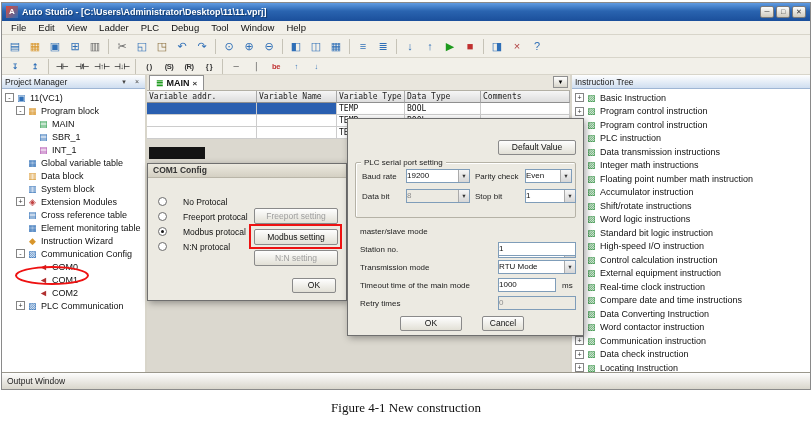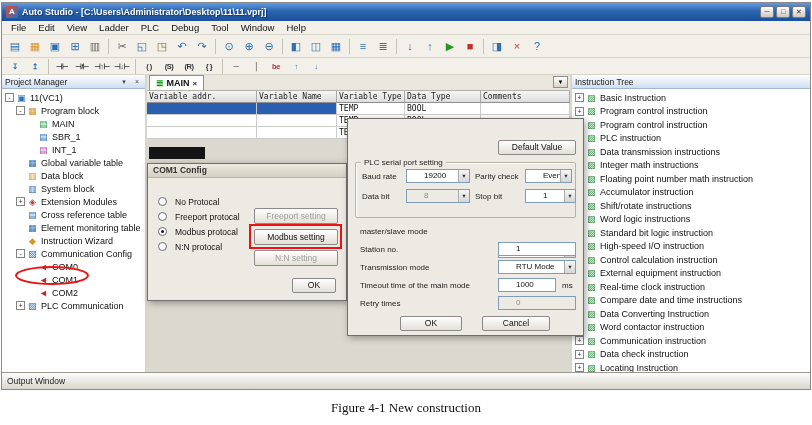--- a/index.html
+++ b/index.html
@@ -68,38 +68,38 @@
                 background:linear-gradient(#fdfdfd,#d9d6cc); border-top:1px solid #9a978c;
                 display:flex; align-items:center; font-size:8.5px; padding:8px 5px; color:#222; }
 
   
   .dialog { position:absolute; background:#eceae2; border:1px solid #6f6f6f;
             box-shadow:2px 2px 7px rgba(0,0,0,0.35); }
   .com1 { left:145px; top:160px; width:200px; height:138px; z-index:5; }
   .ctitle { height:14px; background:linear-gradient(#ece9df,#d4d0c3); border-bottom:1px solid #b9b5a8;
             font-size:8.5px; font-weight:bold; color:#333; padding:1px 5px; }
   .cradios { position:absolute; left:10px; top:32px; display:flex; flex-direction:column; gap:4px; }
-  .radio { display:flex; align-items:center; gap:8px; font-size:8.5px; height:11px; color:#111; }
+  .radio { display:flex; align-items:center; gap:16px; font-size:8.5px; height:11px; color:#111; }
   .rdot { width:9px; height:9px; border:1px solid #6b6b6b; border-radius:50%; background:#fff; position:relative; flex:none; }
   .rdot.on::after { content:""; position:absolute; left:2px; top:2px; right:2px; bottom:2px; background:#1a1a1a; border-radius:50%; }
   .cbtns { position:absolute; left:106px; top:44px; width:84px; display:flex; flex-direction:column; gap:5px; }
   .btn { background:linear-gradient(#fefefe,#e2e0d6); border:1px solid #8a8a8a; border-radius:2px;
          font-size:8.5px; color:#111; text-align:center; line-height:14px; height:16px; }
   .btn.disabled { color:#9d9d9d; }
   .cok { position:absolute; left:144px; top:114px; width:44px; height:15px; line-height:13px; }
   .ann-box { position:absolute; left:101px; top:60px; width:93px; height:25px; border:2px solid #ee1111; z-index:7; }
 
   .modbus { left:345px; top:115px; width:237px; height:218px; z-index:6; }
   .mtitle { height:15px; background:linear-gradient(90deg,#2a5cb8,#4d8ade); display:flex; align-items:center; padding:0 4px; }
   .mtitle span.t { color:#fff; font-size:8.5px; font-weight:bold; flex:1; }
   .mclose { width:14px; height:11px; background:linear-gradient(#f0a088,#cf3a1d); border:1px solid #fff; border-radius:2px;
             color:#fff; font-size:7px; line-height:9px; text-align:center; flex:none; }
   .mlbl { position:absolute; font-size:8px; color:#222; white-space:nowrap; }
   .combo, .field { position:absolute; height:14px; background:#fff; border:1px solid #7f9db9; font-size:8px;
-                   line-height:12px; padding:0 13px 0 17px; color:#111; overflow:hidden; white-space:nowrap; }
+                   line-height:12px; padding:0 13px 0 0; color:#111; overflow:hidden; white-space:nowrap; }
   .field { padding-right:3px; }
   .carrow { position:absolute; right:0; top:0; bottom:0; width:11px; background:linear-gradient(#f6f6f6,#d6d6d6);
             border-left:1px solid #aaa; font-size:5.5px; display:flex; align-items:center; justify-content:center; color:#333; }
   .combo.disabled, .field.disabled { background:#eceae2; color:#8d8d8d; }
   .groupbox { position:absolute; border:1px solid #b5b2a6; border-radius:2px;
               box-shadow:inset 1px 1px 0 #fff; }
   .grouplabel { position:absolute; background:#eceae2; font-size:8px; color:#222; padding:0 3px; }
   .mbtn { position:absolute; }
 
   .ann-oval { position:absolute; left:13px; top:263px; width:74px; height:19px;
@@ -525,19 +525,19 @@
       <span>1000</span>
     </div>
     <span class="mlbl" style="left:214px;top:162px;">ms</span>
 
     <span class="mlbl" style="left:12px;top:180px;">Retry times</span>
     <div class="field disabled" style="left:150px;top:177px;width:78px;">
       <span>0</span>
     </div>
 
     <div class="btn mbtn" style="left:52px;top:197px;width:62px;height:15px;line-height:13px;">OK</div>
-    <div class="btn mbtn" style="left:134px;top:197px;width:68px;height:15px;line-height:13px;">Cancel</div>
+    <div class="btn mbtn" style="left:134px;top:197px;width:42px;height:15px;line-height:13px;">Cancel</div>
   </div>
 
   <div class="ann-oval"></div>
 </div>
 
 <div class="caption">Figure 4-1 New construction</div>
 
 </body></html>

